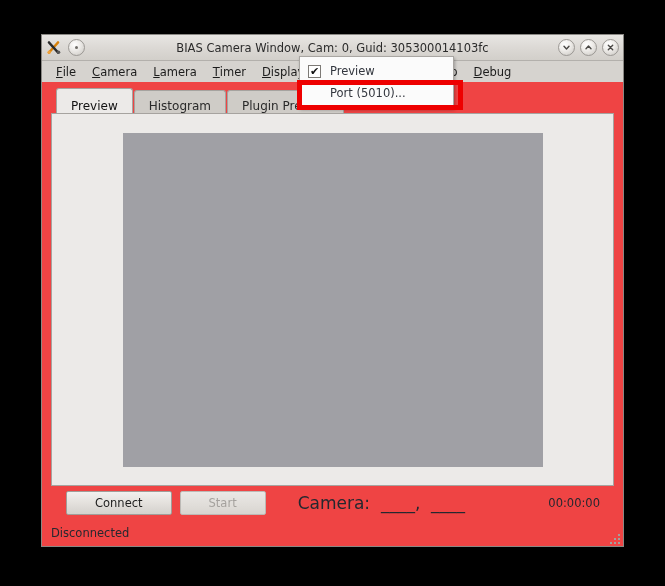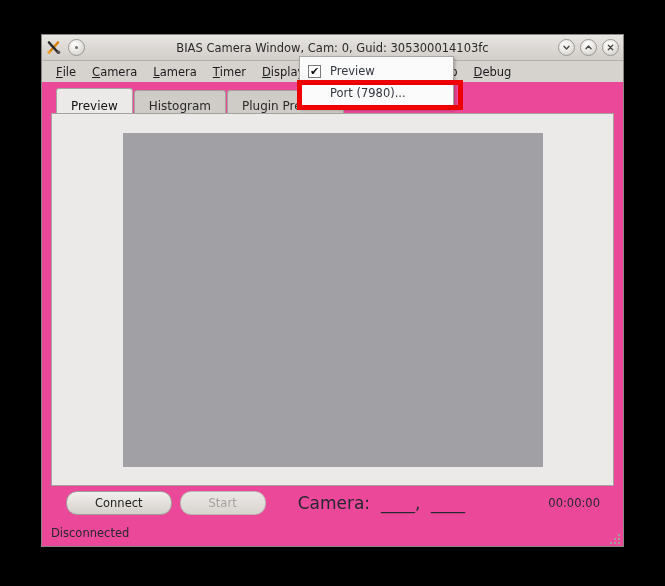--- a/index.html
+++ b/index.html
@@ -13,21 +13,21 @@
     font-family: "DejaVu Sans", "Liberation Sans", sans-serif;
   }
 
   
   #window {
     position: absolute;
     left: 41px;
     top: 34px;
     width: 583px;
     height: 513px;
-    background: #ec4899;
+    background: #ef4444;
     border: 1px solid #8a8884;
     box-sizing: border-box;
     display: flex;
     flex-direction: column;
   }
 
   
   .titlebar {
     height: 26px;
     flex: 0 0 26px;
@@ -250,21 +250,21 @@
   }
   .btn {
     height: 24px;
     min-width: 86px;
     padding: 0 28px;
     font-size: 11.5px;
     font-family: "DejaVu Sans", "Liberation Sans", sans-serif;
     color: #1d1d1d;
     background: linear-gradient(to bottom, #f2f0ee 0%, #e3e0dc 52%, #d4d1cc 100%);
     border: 1px solid #a09d99;
-    border-radius: 11px;
+    border-radius: 2px;
     box-sizing: border-box;
     margin-right: 8px;
     display: flex;
     align-items: center;
     justify-content: center;
   }
   .btn.disabled {
     color: #a5a29e;
     background: linear-gradient(to bottom, #eae8e5 0%, #e0ddd9 60%, #d8d5d0 100%);
     border-color: #bcb9b5;
@@ -386,21 +386,21 @@
         <span>ebug</span>
       </div>
   </div>
 
   <div id="dropdown">
     <div class="dd-item">
       <span class="dd-check">✔</span>
       <span>Preview</span>
     </div>
     <div class="dd-item dd-indent">
-      <span>Port (7980)...</span>
+      <span>Port (5010)...</span>
     </div>
   </div>
 
   <div id="annotation-box"></div>
 
   <div class="central">
 
     <div class="tabbar">
       <div class="tab selected">
           <span>Preview</span>

